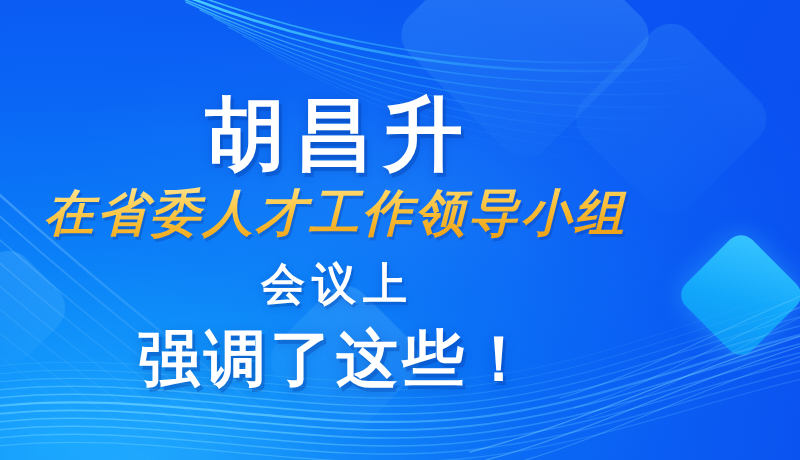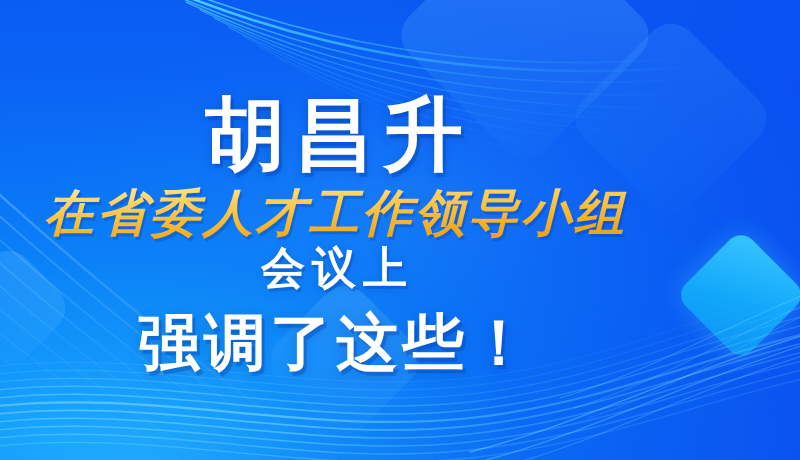--- a/index.html
+++ b/index.html
@@ -123,21 +123,21 @@
       #e89c14 100%);
     -webkit-background-clip:text;
     background-clip:text;
     color:transparent;
     -webkit-text-fill-color:transparent;
     filter:drop-shadow(2px 3px 0 rgba(10,60,165,0.32));
     white-space:nowrap;
   }
 
   .line-sub {
-    margin-top:0;
+    margin-top:16px;
     font-size:44px;
     line-height:52px;
     font-weight:700;
     letter-spacing:7px;
     text-indent:7px;
     color:#ffffff;
     text-shadow:
       2px 3px 0 rgba(7,62,170,0.30),
       0 2px 8px rgba(5,45,140,0.22);
   }

